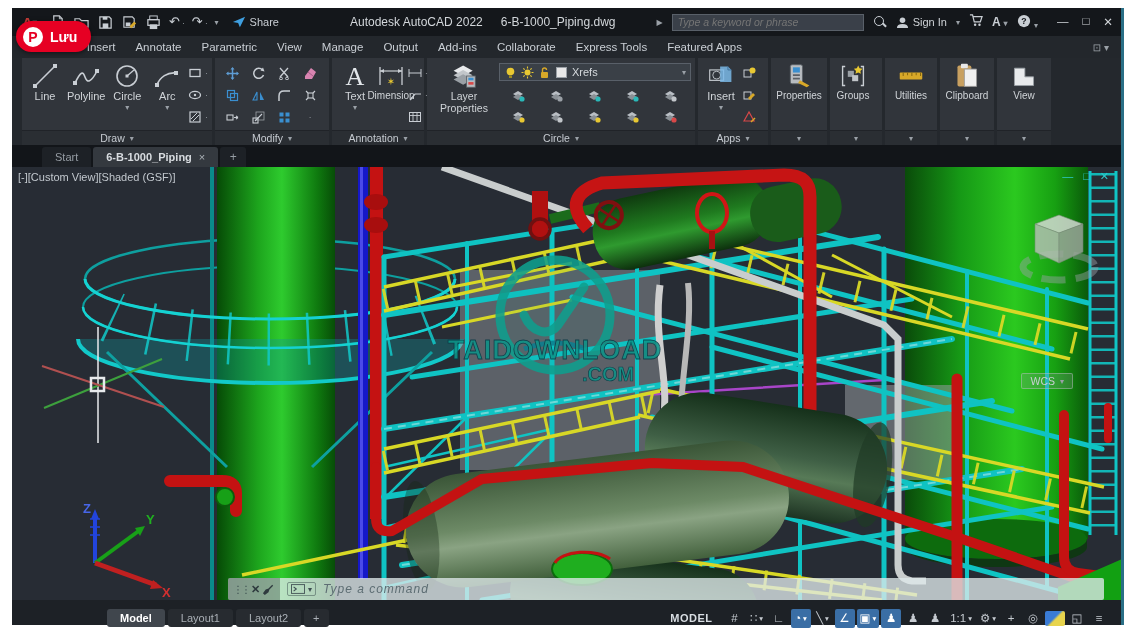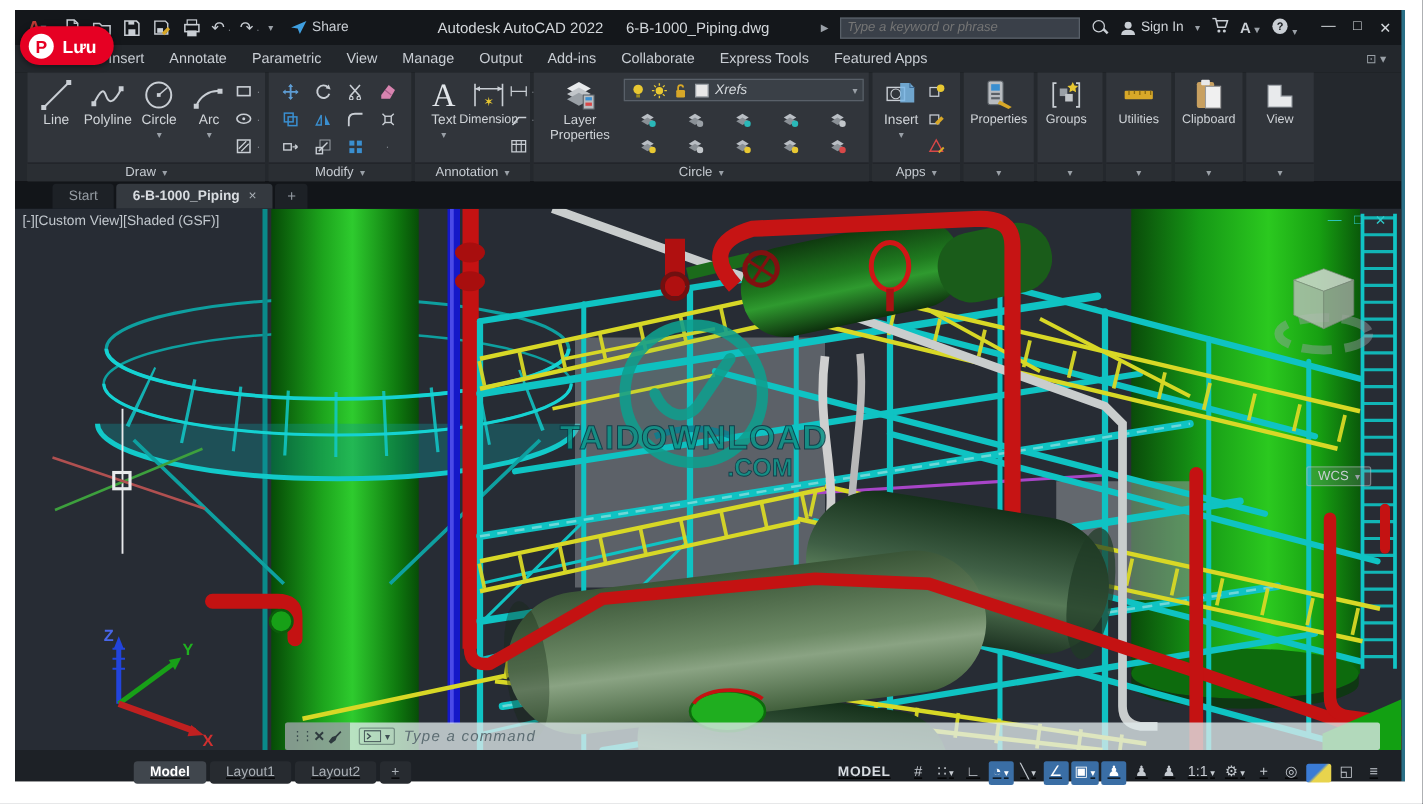--- a/index.html
+++ b/index.html
@@ -42,54 +42,54 @@
   .bigbtn .bicon svg { width:26px; height:26px; }
   .smallcol { display:flex; flex-direction:column; justify-content:space-around; padding:2px 0; }
   .smallrow { display:flex; align-items:center; gap:3px; }
   .icon14 { width:14px; height:14px; display:inline-flex; }
   .icon14 svg { width:14px; height:14px; }
   .icon13 { width:13px; height:13px; display:inline-flex; }
   .icon13 svg { width:13px; height:13px; }
   .modgrid { display:grid; grid-template-columns:repeat(4,26px); grid-auto-rows:22px; align-items:center; justify-items:center; padding-top:2px; }
   .layers-right { display:flex; flex-direction:column; gap:3px; padding-top:3px; }
   .layer-dd { display:flex; align-items:center; gap:4px; background:#3a4047; border:1px solid #596069; height:18px; padding:0 4px; font-size:11px; color:#d5d9dd; width:192px; }
-  .layer-dd .flex1 { flex:1;font-style:italic; }
+  .layer-dd .flex1 { flex:1; }
   .layer-grid { display:grid; grid-template-columns:repeat(5,38px); grid-auto-rows:21px; align-items:center; justify-items:center; }
   .twolines { text-align:center; line-height:1.15; font-size:10.5px; }
 
   
   .filetabs { height:22px; background:#121519; display:flex; align-items:flex-end; padding-left:30px; gap:2px; }
   .ftab { height:20px; display:flex; align-items:center; gap:7px; padding:0 13px; font-size:11px; color:#969da4; background:#1d2126; border-radius:3px 3px 0 0; }
   .ftab.active { background:#34393f; color:#d8dce0; font-weight:bold; }
   .ftab-close { font-size:11px; color:#aab0b6; font-weight:normal; }
   .ftab-new { width:26px; height:20px; display:flex; align-items:center; justify-content:center; color:#969da4; background:#1d2126; border-radius:3px 3px 0 0; font-size:12px; }
 
   
   .viewport { position:relative; height:433px; background:#272c34; overflow:hidden; }
   .scene { position:absolute; left:0; top:0; }
   .vp-label { position:absolute; left:6px; top:4px; font-size:11px; color:#c2c8ce; }
   .vp-controls { position:absolute; right:12px; top:3px; display:flex; gap:10px; color:#2fc9c9; font-size:11px; }
   .viewcube { position:absolute; right:14px; top:34px; opacity:.9; }
-  .wcs-chip { position:absolute; right:24px; top:206px; padding:1px 8px; background:rgba(150,156,162,.22);
+  .wcs-chip { position:absolute; right:48px; top:206px; padding:1px 8px; background:rgba(150,156,162,.22);
               border:1px solid rgba(190,196,202,.45); border-radius:2px; color:#c9ced3; font-size:10.5px; display:flex; gap:5px; align-items:center; }
 
   
   .cmdbar { position:absolute; left:216px; top:411px; width:876px; height:22px; background:rgba(223,233,234,.78);
             border-radius:2px; display:flex; align-items:center; gap:7px; padding-right:6px; }
   .cmd-left { height:100%; width:52px; background:rgba(22,34,32,.30); border-radius:2px 0 0 2px;
               display:flex; align-items:center; justify-content:space-around; padding:0 4px; color:#2e3a3e; }
   .cmd-grip { font-size:10px; letter-spacing:-2px; color:#3a4a4e; }
   .cmd-x { font-size:11px; font-weight:bold; }
   .cmd-chip { display:flex; align-items:center; gap:3px; border:1px solid rgba(60,80,80,.5); border-radius:2px; padding:1px 3px; }
   .cmd-chip svg { width:14px; height:10px; }
   .cmd-chip .ddc { color:#3e4e52; }
   .cmd-placeholder { color:#5d6d73; font-style:italic; font-size:12px; letter-spacing:1px; }
 
   
-  .statusbar { height:25px; background:#1d2126; display:flex; align-items:center; padding:11px 12px 0 95px;text-decoration:underline; }
+  .statusbar { height:25px; background:#1d2126; display:flex; align-items:center; padding:11px 12px 0 95px; }
   .ltab { padding:3px 13px; font-size:11px; color:#aab0b6; background:#272b30; border-radius:3px; margin-right:3px; }
   .ltab.active { background:#40464d; color:#ffffff; font-weight:bold; }
   .ltab-new { padding:3px 9px; font-size:11px; color:#aab0b6; background:#272b30; border-radius:3px; }
   .sb-spacer { flex:1; }
   .model-badge { color:#d8dde2; font-weight:bold; font-size:11px; letter-spacing:.5px; margin-right:10px; }
   .sic { min-width:20px; height:19px; line-height:19px; text-align:center; color:#c6cbd1; font-size:11.5px;
          padding:0 3px; border-radius:2px; display:inline-flex; align-items:center; justify-content:center; gap:2px; }
   .sic.hl { background:#3a6ea5; color:#fff; }
   .sic .dd { font-size:7.5px; color:inherit; }
   .sic.chip-multi { width:18px; height:15px; background:linear-gradient(135deg,#3a7bd5 45%,#e8d44d 55%); border-radius:2px; color:transparent; }

